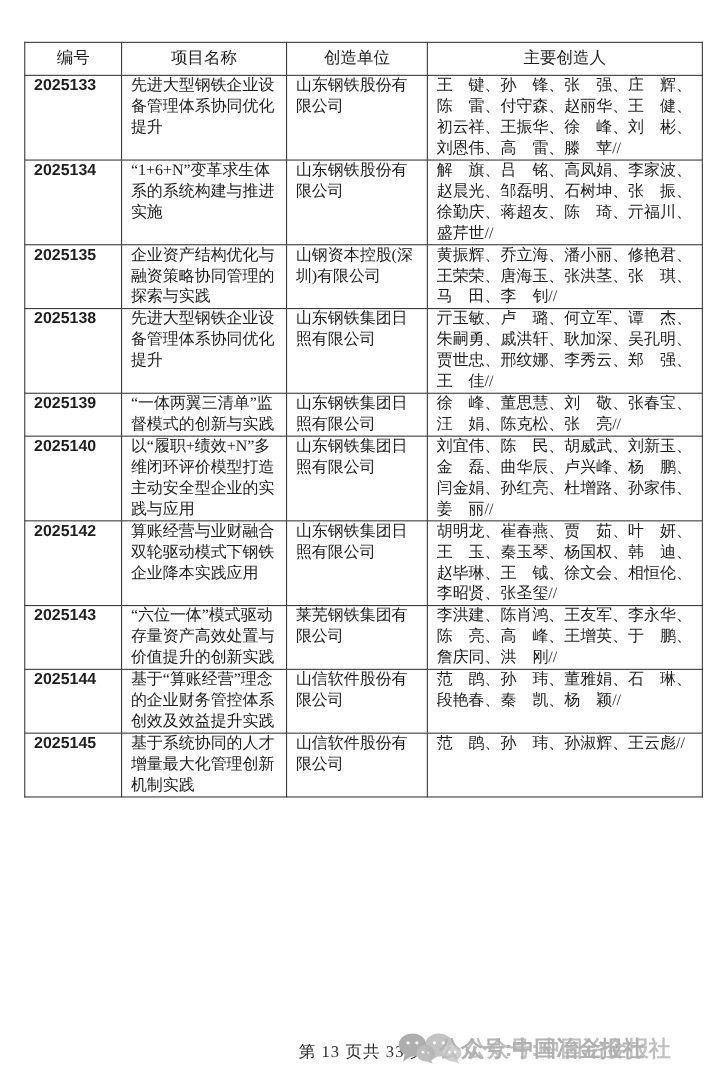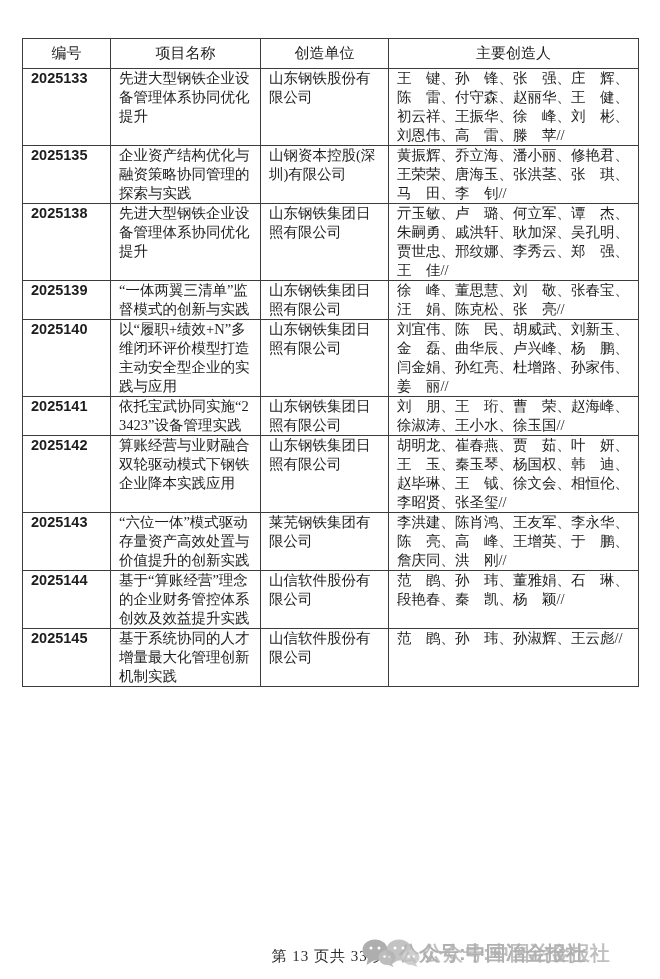--- a/index.html
+++ b/index.html
@@ -75,20 +75,26 @@
       </tr>
     </thead>
     <tbody>
       <tr>
         <td class="id-cell">2025133</td>
         <td>先进大型钢铁企业设备管理体系协同优化提升</td>
         <td>山东钢铁股份有限公司</td>
         <td class="creators-cell">王　键、孙　锋、张　强、庄　辉、陈　雷、付守森、赵丽华、王　健、初云祥、王振华、徐　峰、刘　彬、刘恩伟、高　雷、滕　苹//</td>
       </tr>
       <tr>
+        <td class="id-cell">2025134</td>
+        <td>“1+6+N”变革求生体系的系统构建与推进实施</td>
+        <td>山东钢铁股份有限公司</td>
+        <td class="creators-cell">解　旗、吕　铭、高凤娟、李家波、赵晨光、邹磊明、石树坤、张　振、徐勤庆、蒋超友、陈　琦、亓福川、盛芹世//</td>
+      </tr>
+      <tr>
         <td class="id-cell">2025135</td>
         <td>企业资产结构优化与融资策略协同管理的探索与实践</td>
         <td>山钢资本控股(深圳)有限公司</td>
         <td class="creators-cell">黄振辉、乔立海、潘小丽、修艳君、王荣荣、唐海玉、张洪茎、张　琪、马　田、李　钊//</td>
       </tr>
       <tr>
         <td class="id-cell">2025138</td>
         <td>先进大型钢铁企业设备管理体系协同优化提升</td>
         <td>山东钢铁集团日照有限公司</td>
         <td class="creators-cell">亓玉敏、卢　璐、何立军、谭　杰、朱嗣勇、戚洪轩、耿加深、吴孔明、贾世忠、邢纹娜、李秀云、郑　强、王　佳//</td>
@@ -97,26 +103,20 @@
         <td class="id-cell">2025139</td>
         <td>“一体两翼三清单”监督模式的创新与实践</td>
         <td>山东钢铁集团日照有限公司</td>
         <td class="creators-cell">徐　峰、董思慧、刘　敬、张春宝、汪　娟、陈克松、张　亮//</td>
       </tr>
       <tr>
         <td class="id-cell">2025140</td>
         <td>以“履职+绩效+N”多维闭环评价模型打造主动安全型企业的实践与应用</td>
         <td>山东钢铁集团日照有限公司</td>
         <td class="creators-cell">刘宜伟、陈　民、胡威武、刘新玉、金　磊、曲华辰、卢兴峰、杨　鹏、闫金娟、孙红亮、杜增路、孙家伟、姜　丽//</td>
-      </tr>
-      <tr>
-        <td class="id-cell">2025141</td>
-        <td>依托宝武协同实施“23423”设备管理实践</td>
-        <td>山东钢铁集团日照有限公司</td>
-        <td class="creators-cell">刘　朋、王　珩、曹　荣、赵海峰、徐淑涛、王小水、徐玉国//</td>
       </tr>
       <tr>
         <td class="id-cell">2025142</td>
         <td>算账经营与业财融合双轮驱动模式下钢铁企业降本实践应用</td>
         <td>山东钢铁集团日照有限公司</td>
         <td class="creators-cell">胡明龙、崔春燕、贾　茹、叶　妍、王　玉、秦玉琴、杨国权、韩　迪、赵毕琳、王　钺、徐文会、相恒伦、李昭贤、张圣玺//</td>
       </tr>
       <tr>
         <td class="id-cell">2025143</td>
         <td>“六位一体”模式驱动存量资产高效处置与价值提升的创新实践</td>

